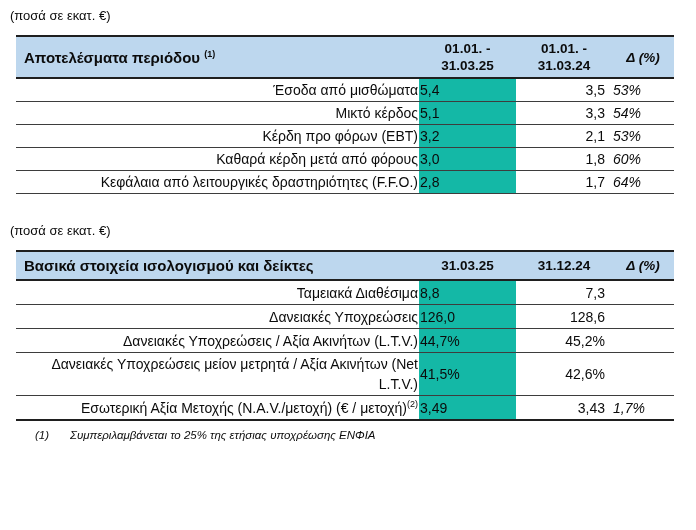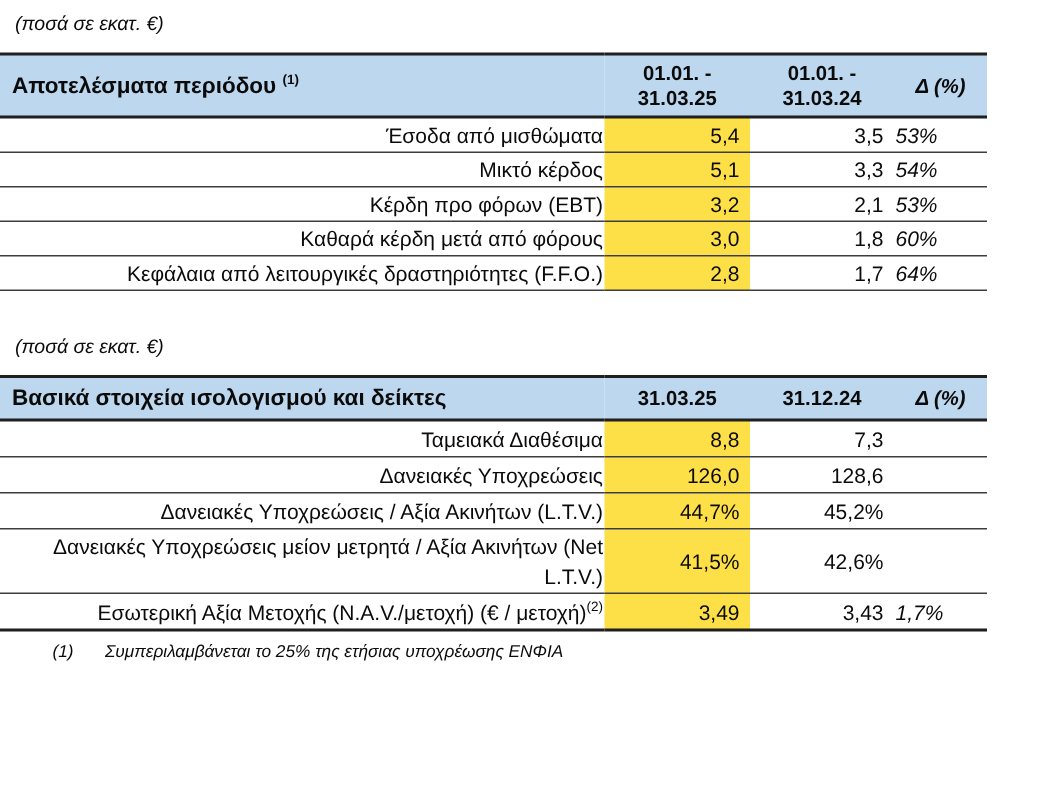--- a/index.html
+++ b/index.html
@@ -12,33 +12,32 @@
     color: #0b0b0b;
     -webkit-font-smoothing: antialiased;
   }
   .page {
     position: relative;
     width: 696px;
     height: 530px;
     overflow: hidden;
   }
   .unit-note {
-    font-style: italic;
     font-size: 13px;
     line-height: 15px;
     margin: 8px 0 0 10px;
   }
   .unit-note.second {
     margin-top: 29px;
   }
   table.fin {
     border-collapse: collapse;
     table-layout: fixed;
     width: 658px;
-    margin-left: 0;
+    margin-left: 16px;
   }
   table.fin.first { margin-top: 12px; }
   table.fin.second { margin-top: 12px; }
 
   col.c-label { width: 403px; }
   col.c-v1    { width: 97px; }
   col.c-v2    { width: 96px; }
   col.c-delta { width: 62px; }
 
   thead th {
@@ -78,22 +77,22 @@
   }
   table.first tbody td { height: 19px; }
   table.second tbody td { height: 21px; }
 
   td.label {
     text-align: right;
     padding-left: 8px;
     line-height: 20px;
   }
   td.v1 {
-    background: #fde047;
-    text-align: right;
+    background: #14b8a6;
+    text-align: left;
     padding-right: 7px;
   }
   td.v2 {
     text-align: right;
     padding-right: 7px;
   }
   td.delta {
     padding-right: 10px;
     font-style: italic;
   }

